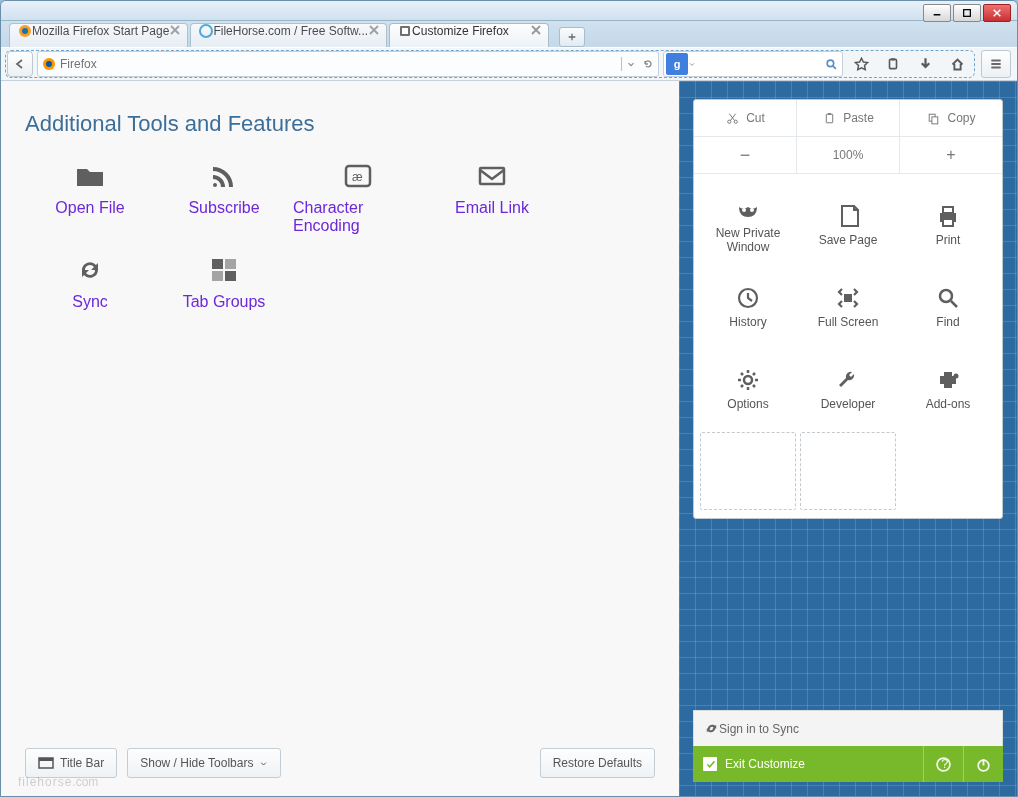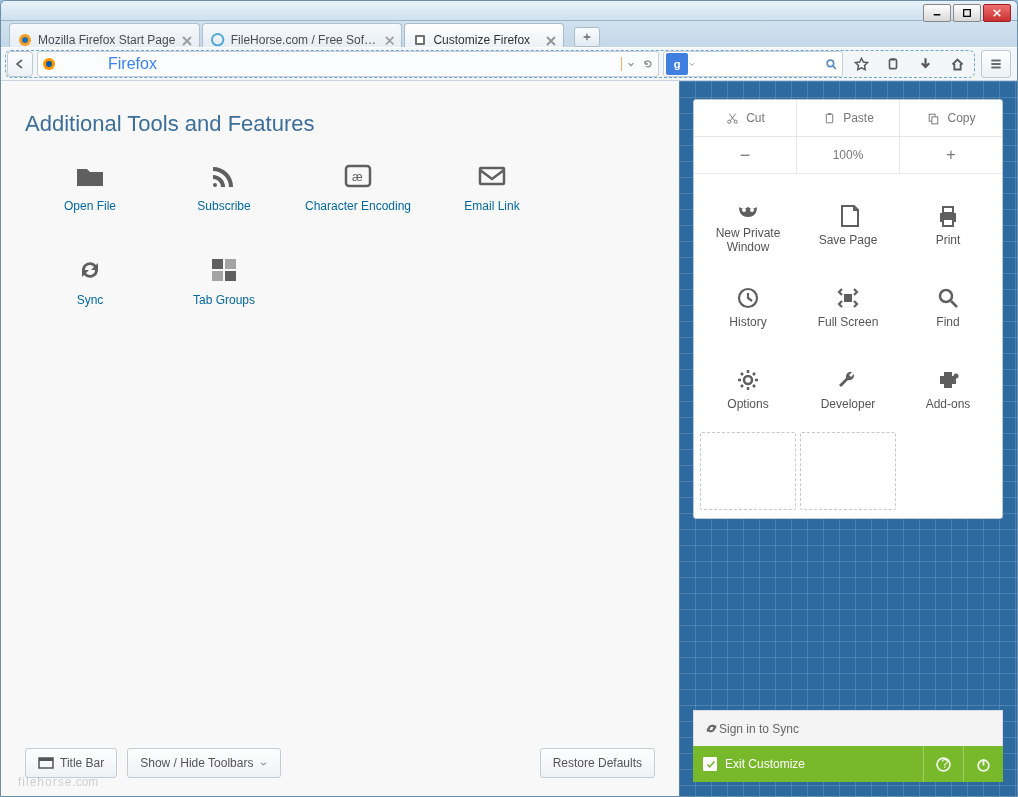--- a/index.html
+++ b/index.html
@@ -6,48 +6,48 @@
   body { background: #a0c4e0; display: flex; align-items: center; justify-content: center; }
   .window { width: 1018px; height: 797px; background: linear-gradient(#c8ddee,#eef4fa 40px); border: 1px solid #6a8da8; border-radius: 6px 6px 0 0; box-shadow: 0 4px 12px rgba(0,0,0,.3); display: flex; flex-direction: column; overflow: hidden; position: relative;}
   
   .titlebar { height: 20px; background: linear-gradient(#e8f1f9,#d0e1ef); border-bottom:1px solid #9ab4c8; position: relative; }
   .wincontrols { position:absolute; right:6px; top:3px; display:flex; }
   .winbtn { width:28px; height:18px; margin-left:2px; border:1px solid #888; border-radius:2px; background:linear-gradient(#fefefe,#d8d8d8); display:flex; align-items:center; justify-content:center;}
   .winbtn.close { background:linear-gradient(#f07070,#c83030); border-color:#a02020;}
   .winbtn svg { width:10px; height:10px; }
   
   .tabstrip { height:26px; display:flex; align-items:flex-end; padding:0 8px; background:linear-gradient(#d0e1ef,#c5d8e8); }
-  .tab { height:24px; min-width:160px; max-width:200px; padding:12px 6px 0 8px; display:flex; align-items:flex-end; gap:6px; background:linear-gradient(#fefefe,#ecf2f7); border:1px solid #a8bdcb; border-bottom:none; border-radius:4px 4px 0 0; margin-right:2px; font-size:12px; color:#333; }
+  .tab { height:24px; min-width:160px; max-width:200px; padding:0 6px 0 8px; display:flex; align-items:flex-start; background:linear-gradient(#fefefe,#ecf2f7); border:1px solid #a8bdcb; border-bottom:none; border-radius:4px 4px 0 0; margin-right:2px; font-size:12px; color:#333; }
   .tab.inactive { opacity:.85;}
   .tab .ticon { width:14px; height:14px; display:flex; align-items:center; justify-content:center;}
   .tab .tlabel { flex:1 1 auto; overflow:hidden; text-overflow:ellipsis; white-space:nowrap;}
   .tab .tclose { width:12px; height:12px; opacity:.5;}
   .newtab { width:26px; height:20px; margin-left:8px; background:linear-gradient(#fafcfe,#e2ebf2); border:1px solid #a8bdcb; border-radius:3px; display:flex; align-items:center; justify-content:center;}
   
   .navbar { height:34px; background:#f3f6f9; border-top:1px solid #fff; border-bottom:1px solid #c8d2dc; display:flex; align-items:center; padding:3px 6px; gap:4px; position:relative; }
   .dashedwrap { position:absolute; top:2px; bottom:2px; left:4px; right:42px; border:1px dashed #6fa4cc; border-radius:6px; pointer-events:none;}
   .backbtn { width:26px; height:26px; border:1px solid #bcc8d2; border-radius:4px; background:linear-gradient(#fefefe,#ecf1f5); display:flex; align-items:center; justify-content:center; position:relative; z-index:1;}
   .urlbox { flex:1; height:26px; border:1px solid #c5d0da; border-radius:3px; background:#fbfdfe; display:flex; align-items:center; padding:0 4px; gap:4px; z-index:1;}
   .urlbox .identity { width:14px; height:14px; border-radius:50%;}
-  .urlbox .urltext { color:#3b82f6; font-size:16px; flex:1;margin-left:48px;}
+  .urlbox .urltext { color:#737373; font-size:12px; flex:1;}
   .urlbox .ctrls { display:flex; align-items:center; gap:6px; color:#888;}
   .searchbox { width:180px; height:26px; border:1px solid #c5d0da; border-radius:3px; background:#fff; display:flex; align-items:center; z-index:1;}
   .searchbox .sprov { width:22px; height:22px; background:#3f7fe0; color:#fff; display:flex; align-items:center; justify-content:center; font-weight:bold; border-radius:2px; margin:2px; font-size:11px;}
   .searchbox .srest { flex:1; }
   .searchbox .smag { width:22px; color:#5a8dc0; display:flex; justify-content:center;}
   .navicon { width:28px; height:26px; display:flex; align-items:center; justify-content:center; color:#5a5a5a; z-index:1;}
   .hamburger { width:30px; height:28px; border:1px solid #bcc8d2; border-radius:3px; background:linear-gradient(#fefefe,#ecf1f5); display:flex; align-items:center; justify-content:center; margin-left:6px;}
   
   .content { flex:1; display:flex; position:relative; background:#f8f8f8;}
   .leftpane { flex:1; background:#f8f8f8; padding:30px 24px 18px 24px; display:flex; flex-direction:column;}
   .leftpane h1 { color:#3c6e9a; font-size:22px; font-weight:400; margin-bottom:22px;}
   .toolgrid { display:grid; grid-template-columns:repeat(4,130px); grid-auto-rows:90px; gap:4px;}
   .tool { display:flex; flex-direction:column; align-items:center; justify-content:flex-start; color:#555; }
   .tool .bigicon { width:34px; height:34px; margin-bottom:6px; color:#5f5f5f;}
-  .tool .tlbl { font-size:12px; color:#0369a1;}
+  .tool .tlbl { font-size:16px; color:#6d28d9;}
   .leftfooter { margin-top:auto; display:flex; align-items:center; gap:10px;}
   .fbtn { height:30px; padding:0 12px; border:1px solid #c5cdd4; border-radius:3px; background:linear-gradient(#fdfefe,#eef2f5); color:#555; display:flex; align-items:center; gap:6px;}
   .spacer { flex:1;}
   
   .rightpane { width:338px; background:#2d6aa0; position:relative; background-image:linear-gradient(rgba(255,255,255,.15) 1px,transparent 1px),linear-gradient(90deg,rgba(255,255,255,.15) 1px,transparent 1px); background-size:16px 16px; display:flex; flex-direction:column;}
   .panel { margin:18px 14px 0 14px; background:#fff; border:1px solid #bfc7cf; border-radius:3px; display:flex; flex-direction:column; position:relative;}
   .panel::after { content:""; position:absolute; top:-8px; right:12px; width:0; height:0; border:8px solid transparent; border-bottom-color:#fff;}
   .editrow { display:flex; border-bottom:1px solid #e5e9ed;}
   .editcell { flex:1; height:36px; display:flex; align-items:center; justify-content:center; color:#777; gap:6px; font-size:12px;}
   .editcell + .editcell { border-left:1px solid #e5e9ed;}

